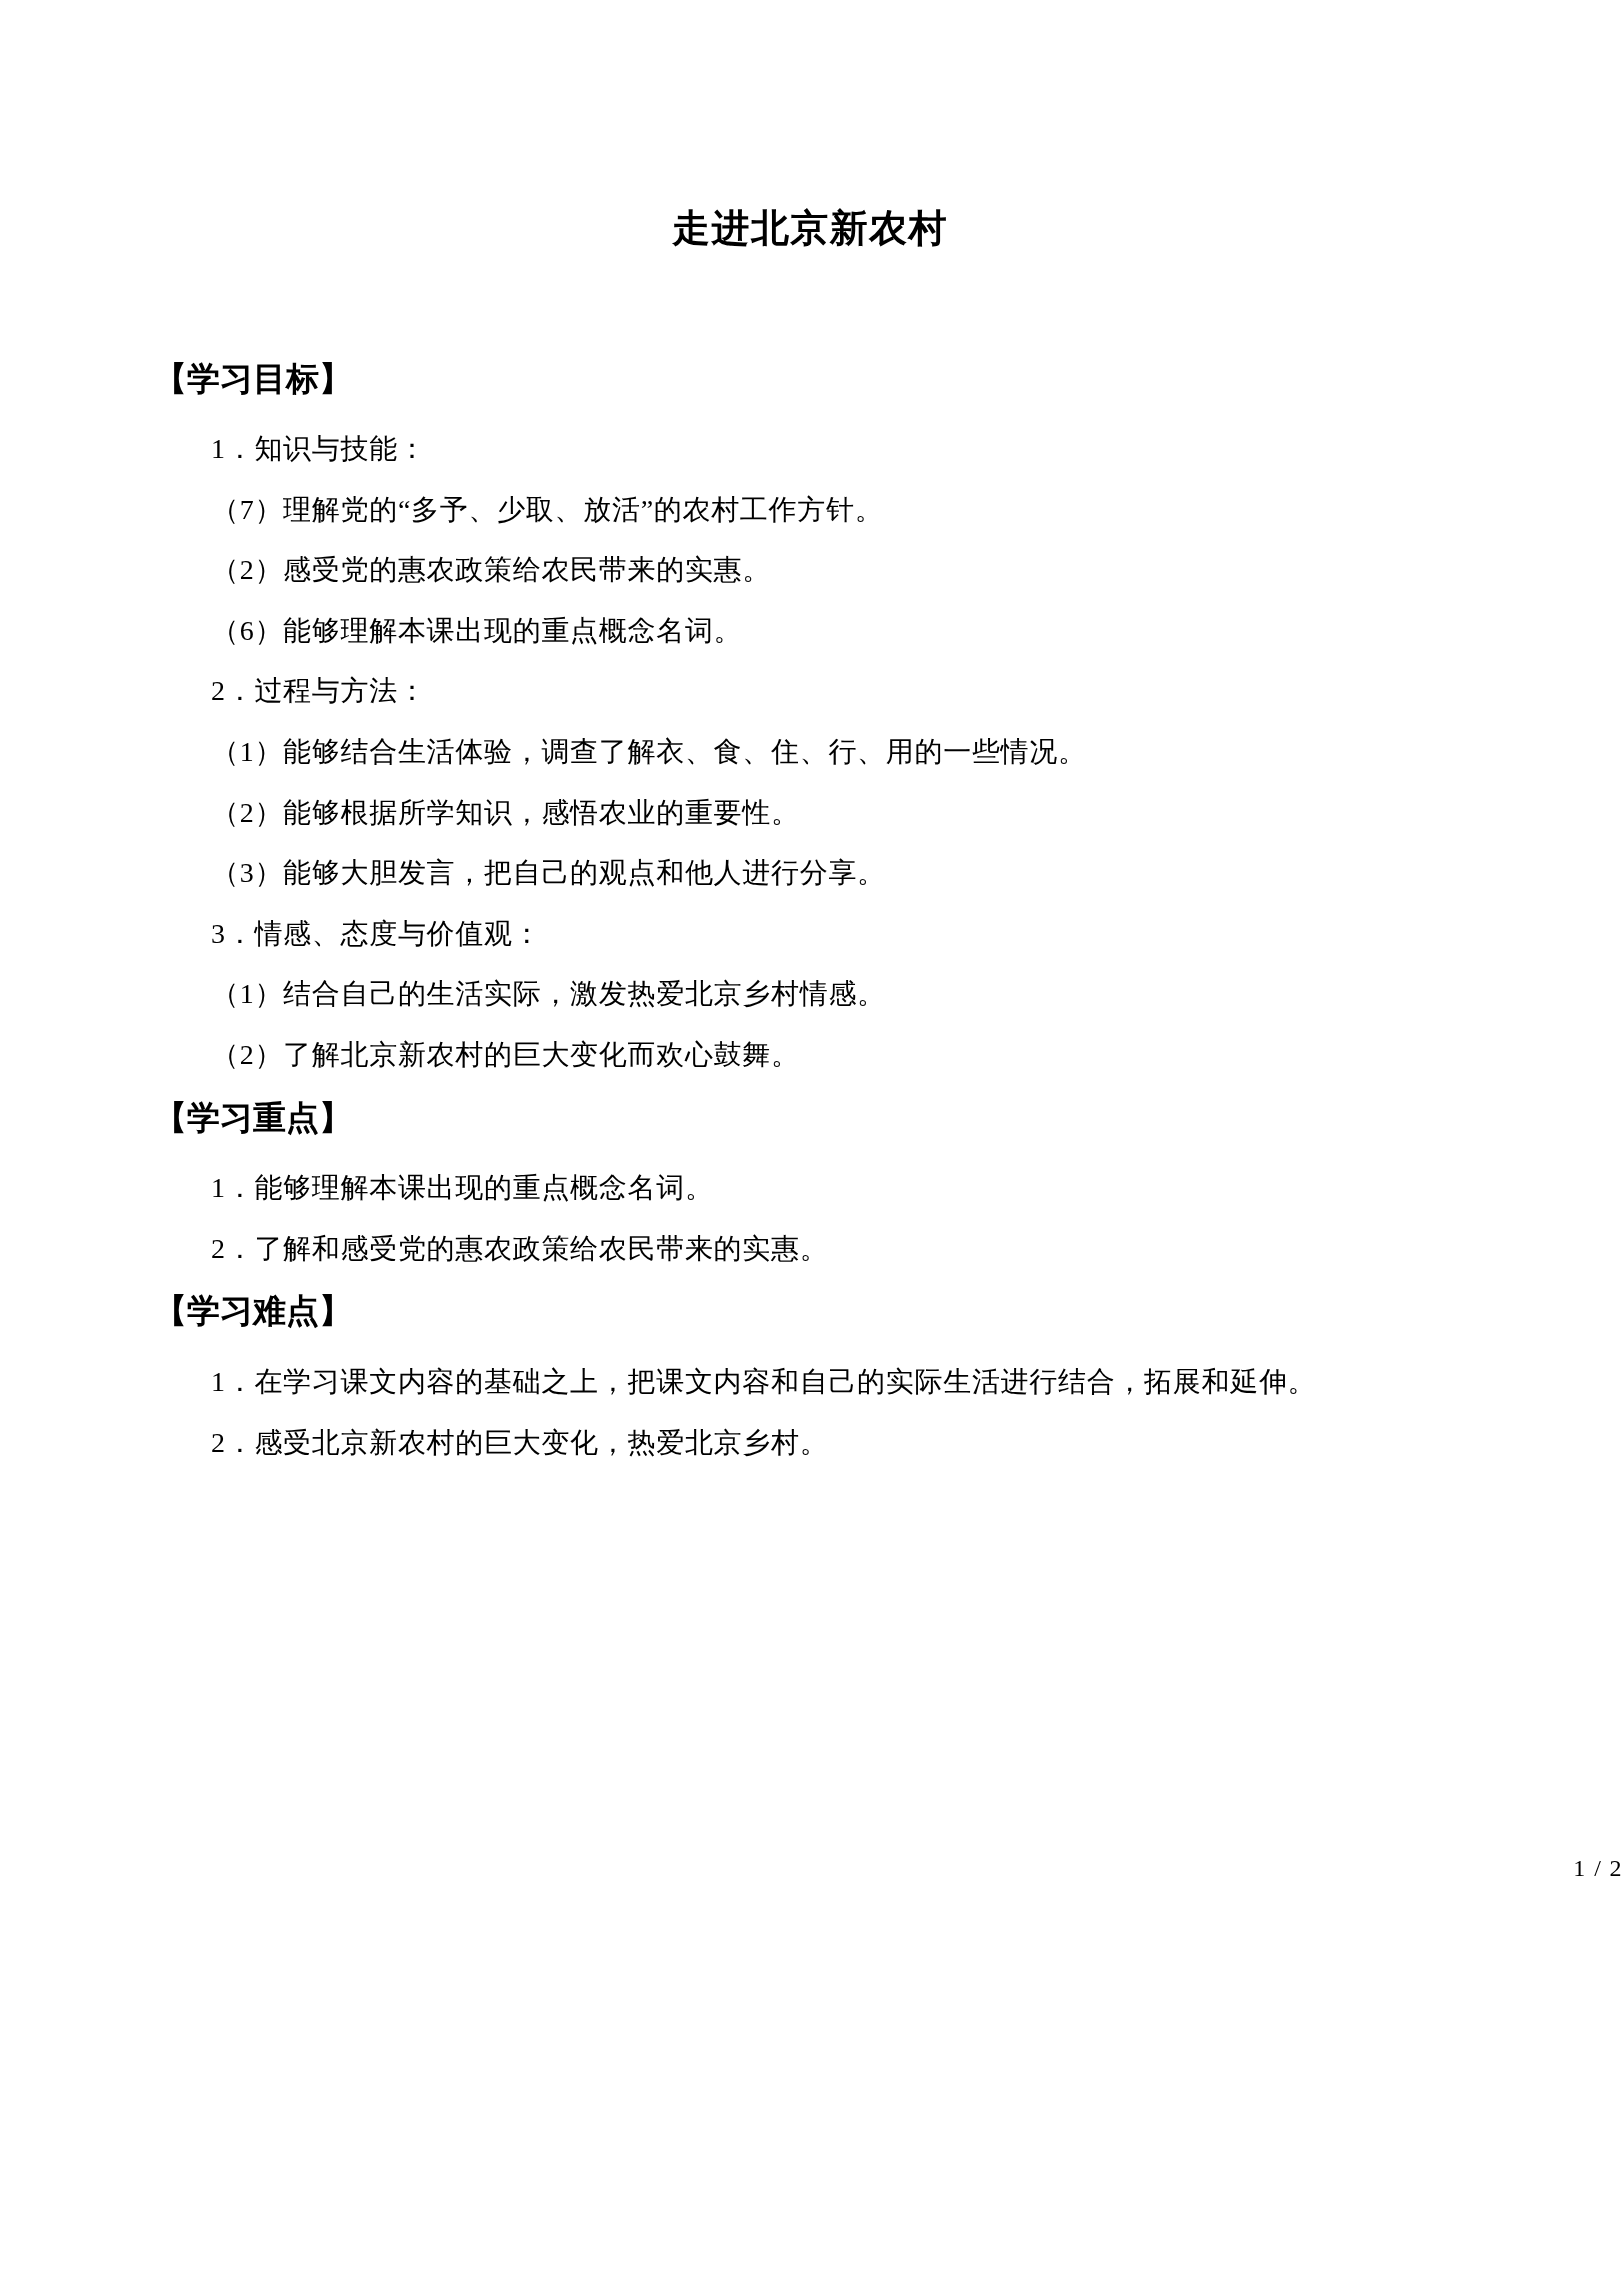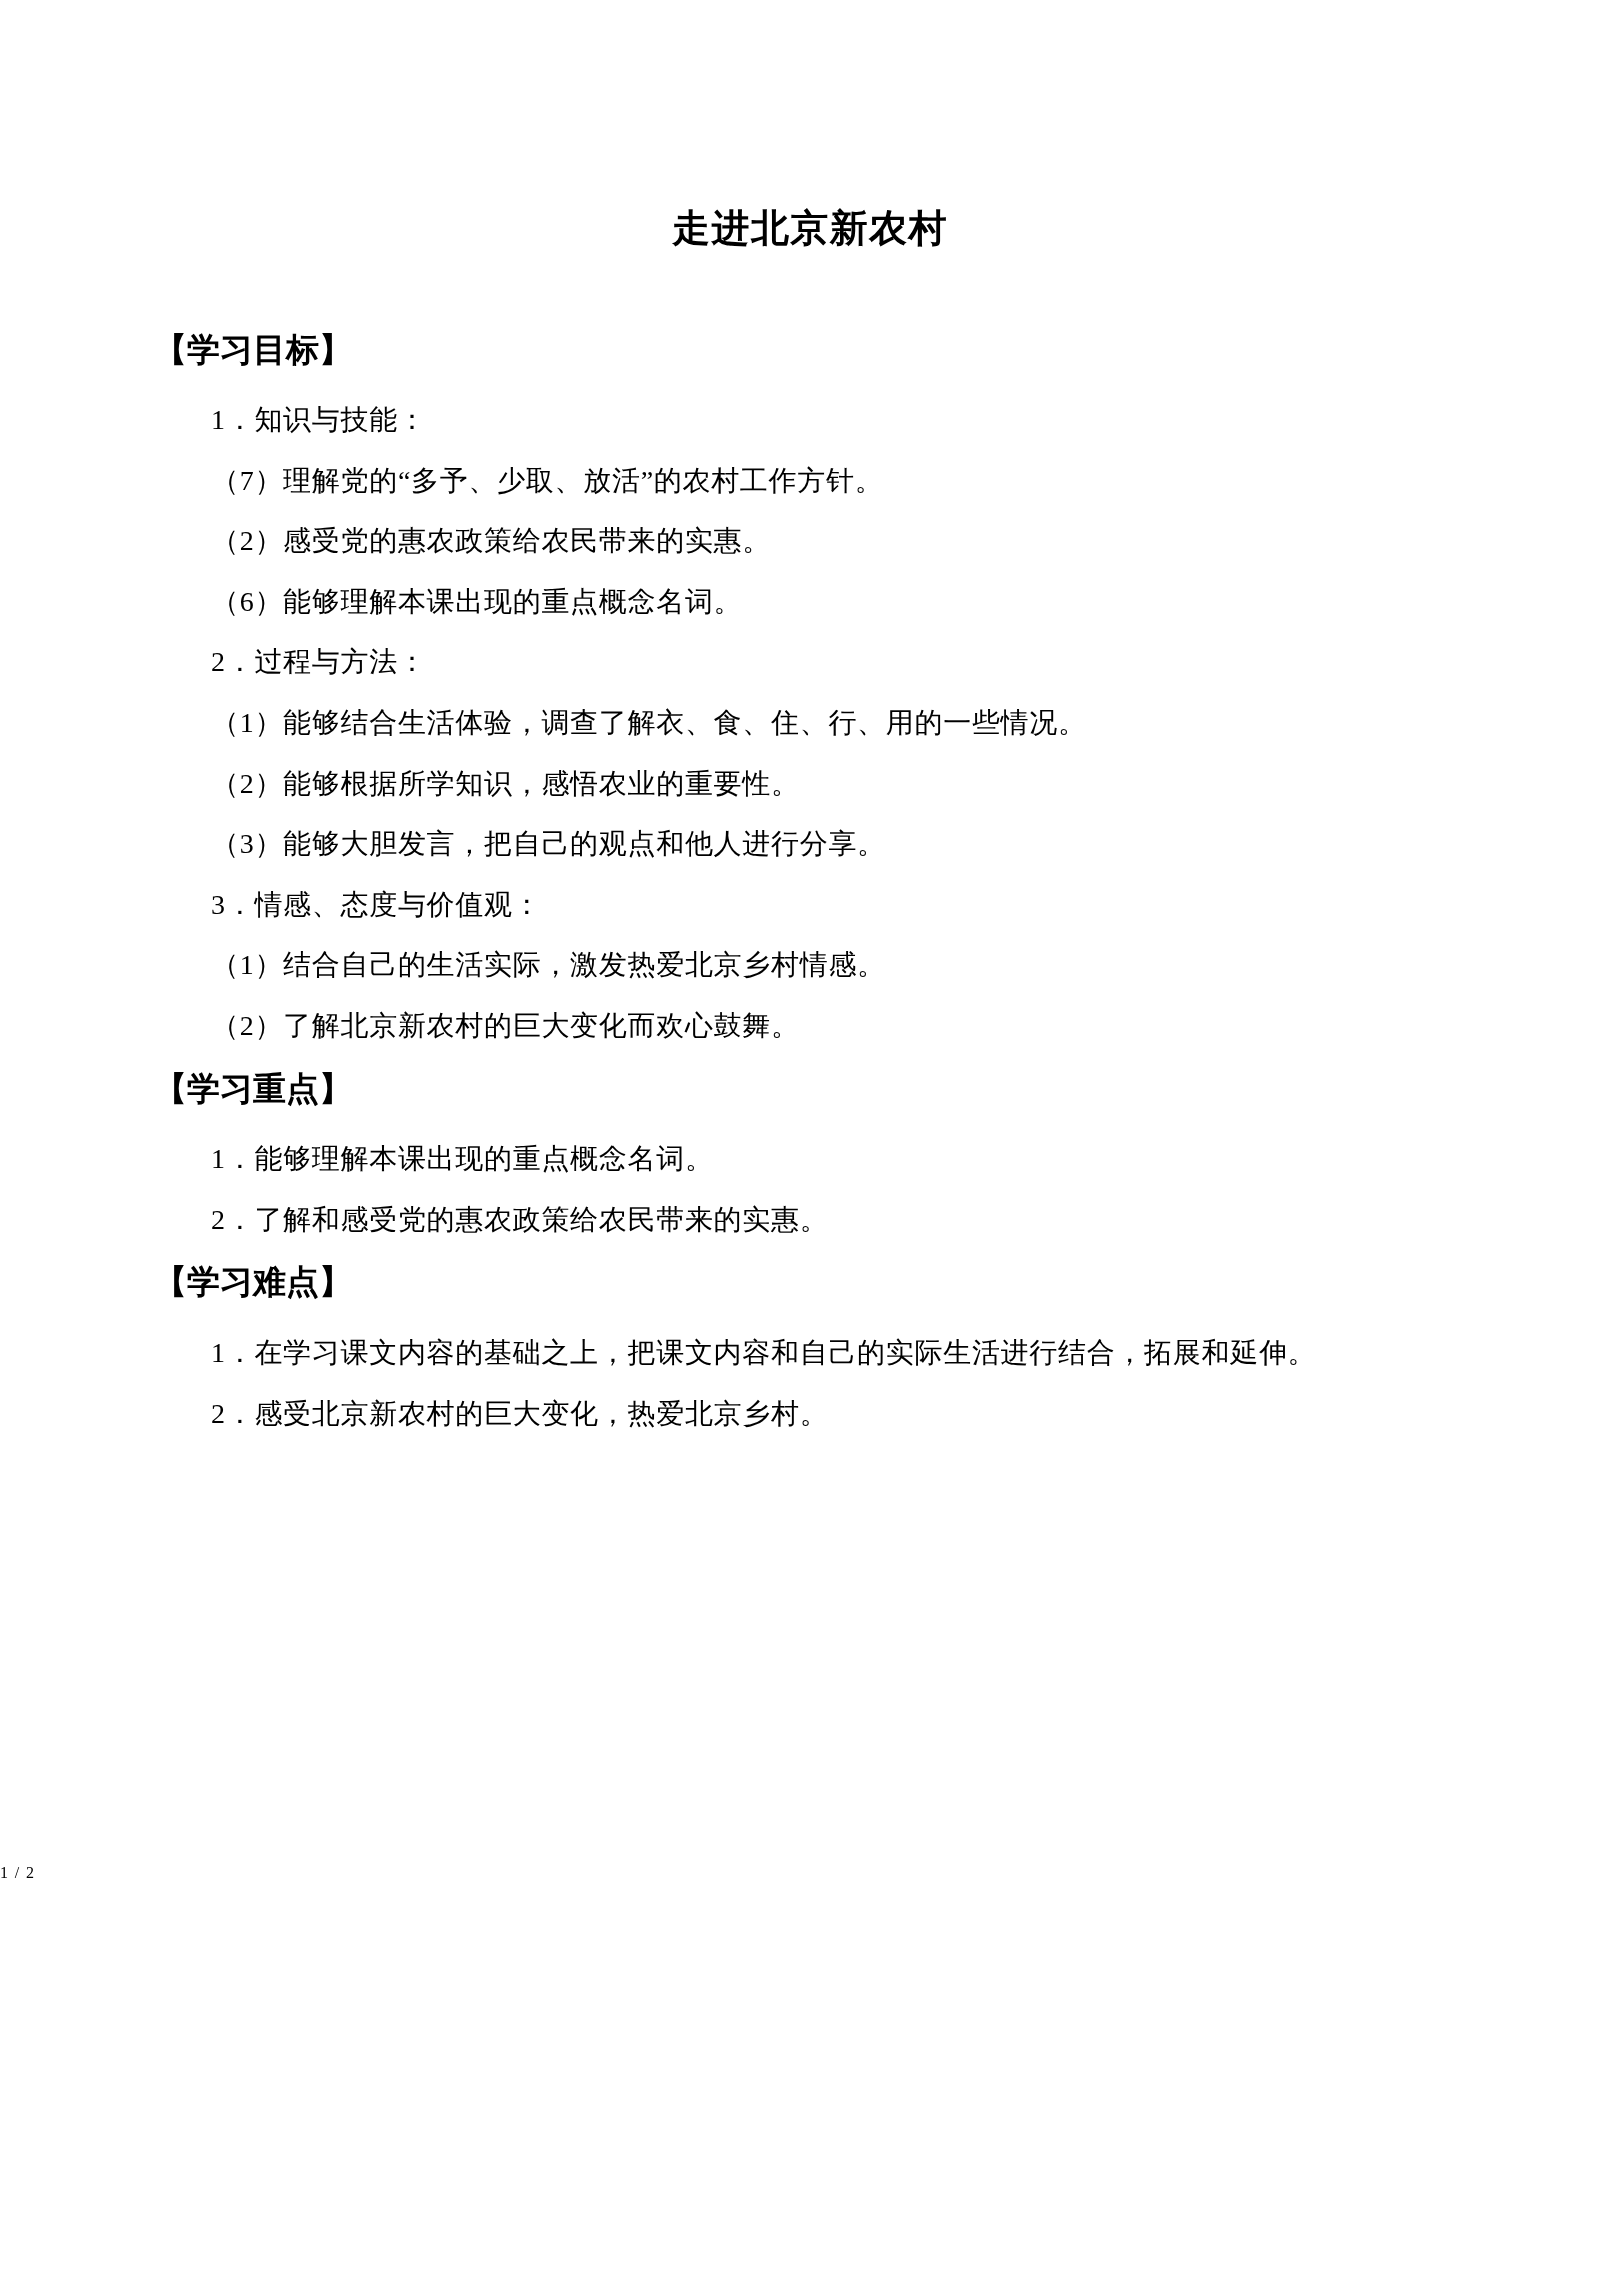--- a/index.html
+++ b/index.html
@@ -25,21 +25,21 @@
     line-height: 1.25;
     letter-spacing: 1.4px;
   }
   .section-heading {
     font-size: 33px;
     font-weight: bold;
     line-height: 1.2;
     margin: 0 0 33px 0;
   }
   .section-heading.first {
-    margin-top: 78px;
+    margin-top: 107px;
   }
   .item {
     font-size: 28px;
     line-height: 1.2;
     margin-bottom: 27px;
     padding-left: 57px;
     letter-spacing: 0.7px;
   }
   .subheading {
     font-size: 30px;
@@ -62,22 +62,22 @@
     height: 55px;
     margin-left: 57px;
     width: 965px;
     border-bottom: 1.4px solid #999999;
   }
   .page-footer {
     position: absolute;
     left: 0;
     right: 0;
     bottom: 150px;
-    text-align: left;
-    font-size: 16px;
+    text-align: right;
+    font-size: 24px;
     letter-spacing: 1.4px;
   }
 </style>
 </head>
 <body>
 
 <div class="page">
 
   <h1 class="doc-title">走进北京新农村</h1>
 

